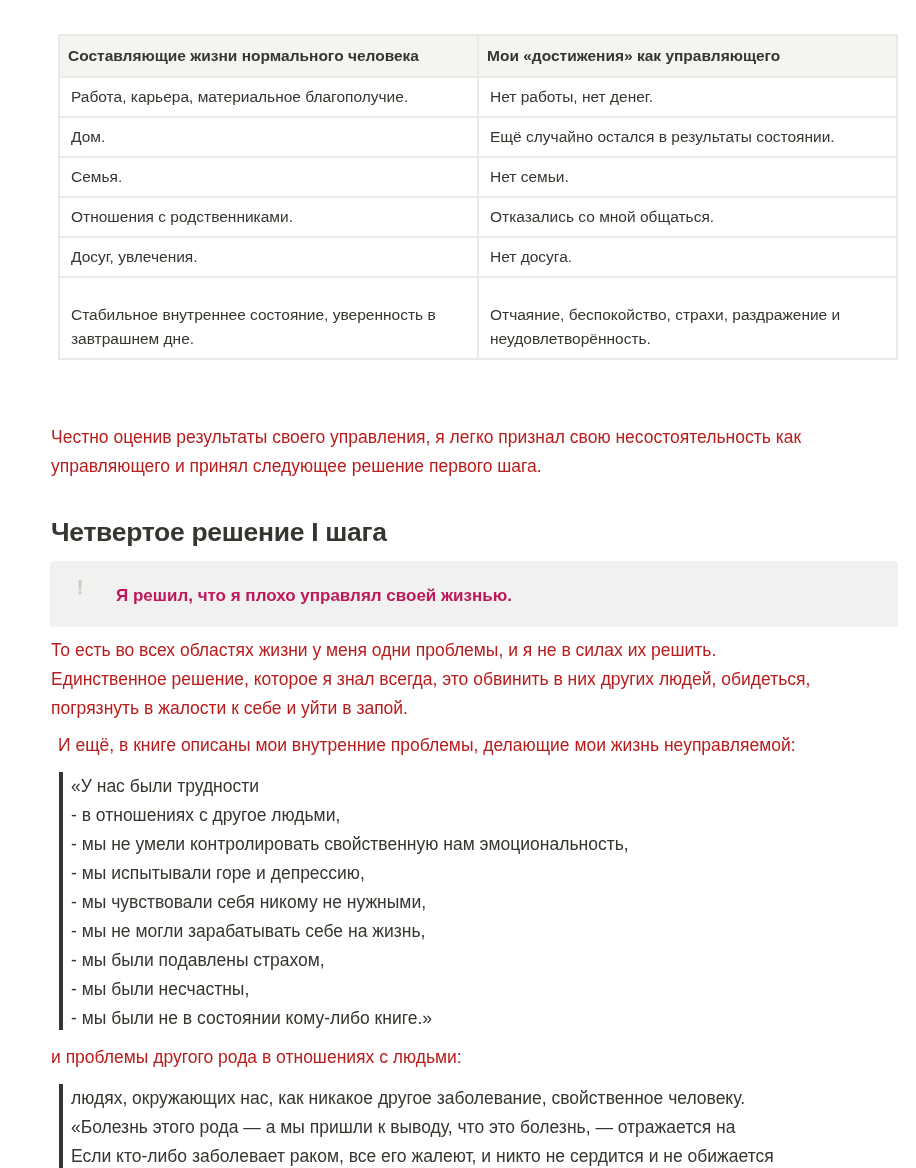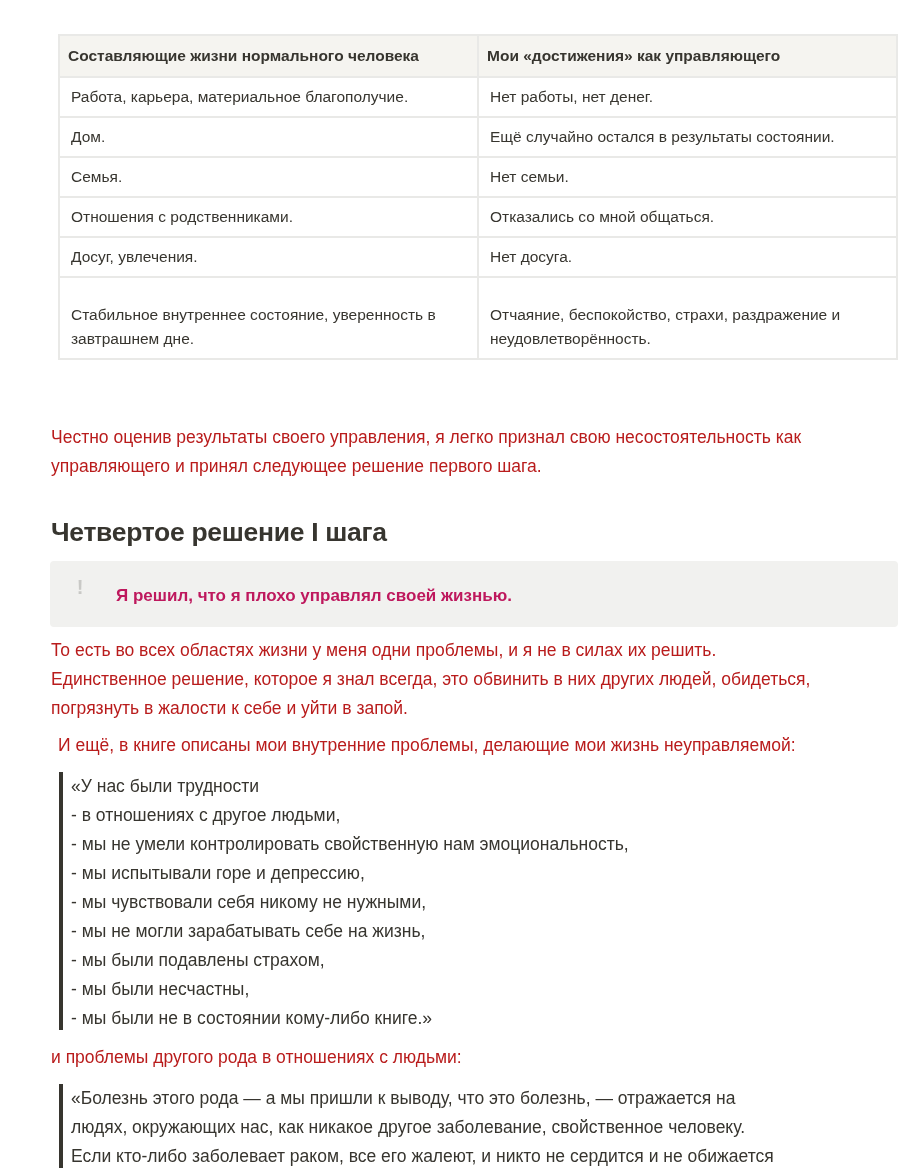--- a/index.html
+++ b/index.html
@@ -120,18 +120,18 @@
     <div>- мы чувствовали себя никому не нужными,</div>
     <div>- мы не могли зарабатывать себе на жизнь,</div>
     <div>- мы были подавлены страхом,</div>
     <div>- мы были несчастны,</div>
     <div>- мы были не в состоянии кому-либо книге.»</div>
   </div>
 
   <p class="para" style="top:1043px;">и проблемы другого рода в отношениях с людьми:</p>
 
   <div class="quote" style="top:1084px; height:100px;">
+    <div>людях, окружающих нас, как никакое другое заболевание, свойственное человеку.</div>
     <div>«Болезнь этого рода — а мы пришли к выводу, что это болезнь, — отражается на</div>
-    <div>людях, окружающих нас, как никакое другое заболевание, свойственное человеку.</div>
     <div>Если кто-либо заболевает раком, все его жалеют, и никто не сердится и не обижается</div>
   </div>
 
 </div>
 
 </body></html>

